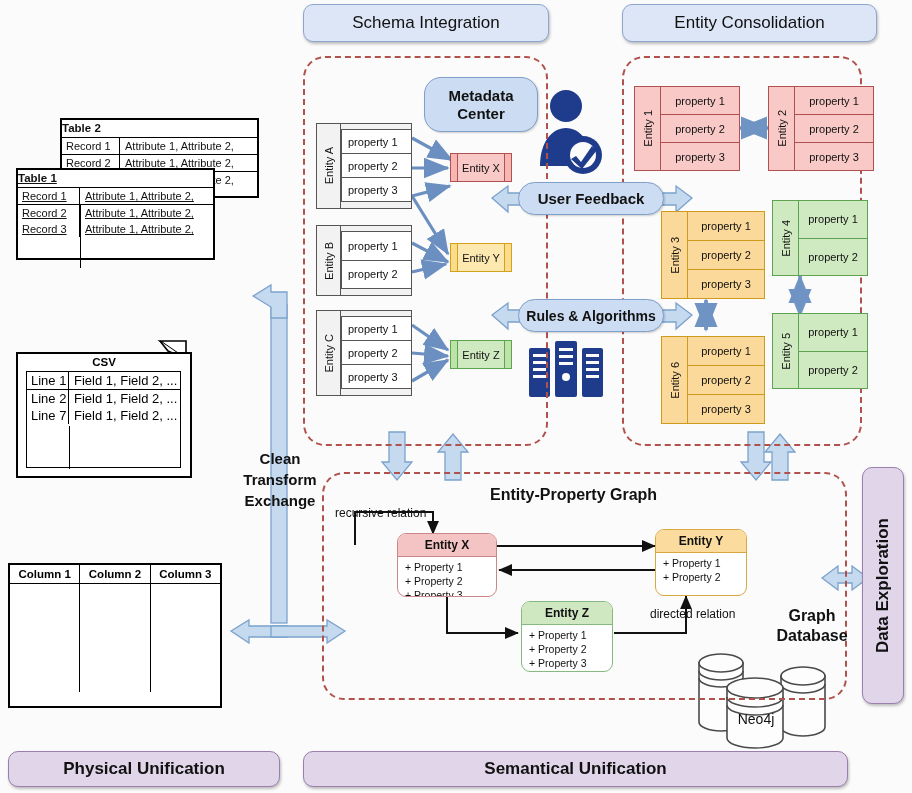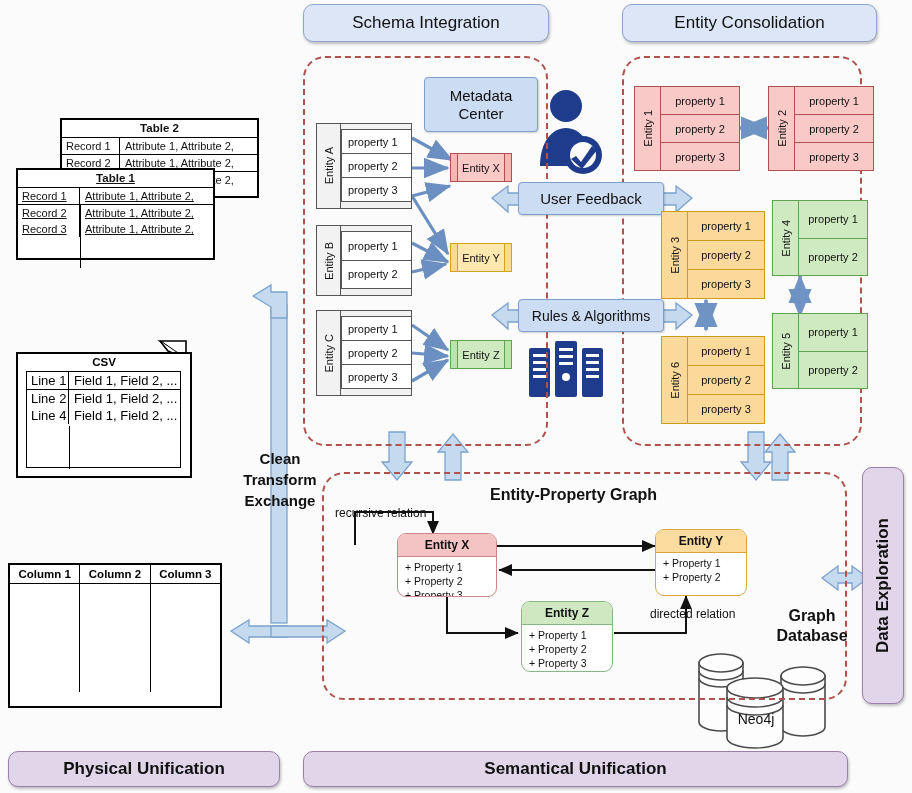--- a/index.html
+++ b/index.html
@@ -39,21 +39,21 @@
 
   
   .dtable {
     position:absolute;
     background:#fff;
     border:2px solid #000;
     font-size:11px;
     color:#111;
   }
   .dtable .thdr {
-    text-align:center; font-weight:bold; font-size:11.5px;
+    font-weight:bold; font-size:11.5px;
     border-bottom:1.6px solid #000; padding:2px 0 3px 0;
   }
   .dtable .drow { display:flex; border-bottom:1px solid #000; }
   .dtable .drow:last-child { border-bottom:none; }
   .dtable .dc1 { border-right:1.4px solid #000; padding:2px 4px; white-space:nowrap; }
   .dtable .dc2 { padding:2px 5px; white-space:nowrap; overflow:hidden; }
 
   
   .csvbox { position:absolute; background:#fff; border:2px solid #000; }
   .csvbox .csvttl { text-align:center; font-weight:bold; font-size:11.5px; padding-top:2px; }
@@ -136,23 +136,24 @@
   .uml.x { border-color:#cc8888; }
   .uml.x .hd { background:#f4c3c3; border-color:#cc8888; }
   .uml.y { border-color:#d8a740; }
   .uml.y .hd { background:#fbdc9e; border-color:#d8a740; }
   .uml.z { border-color:#86b97f; }
   .uml.z .hd { background:#cfe8c2; border-color:#86b97f; }
 
   
   .callout {
     position:absolute; background:#ccdcf2; border:1.3px solid #7fa0cb;
-    border-radius:4px; display:flex; align-items:center; justify-content:center;
+    border-radius:17px; display:flex; align-items:center; justify-content:center;
     font-size:14px; color:#111; text-align:center; line-height:18px;
     box-shadow:1px 1px 2px rgba(0,0,0,.18);
+    font-weight:bold;
   }
 
   .txt { position:absolute; color:#111; }
   .bold { font-weight:bold; }
 
   svg.lay { position:absolute; left:0; top:0; width:912px; height:793px; pointer-events:none; }
 </style>
 </head>
 <body>
 
@@ -354,21 +355,21 @@
   <div class="csvinner" style="left:26px; top:371px; width:155px; height:97px;">
     <div class="drow">
       <div class="dc1" style="width:42px;">Line 1</div>
       <div class="dc2">Field 1, Field 2, ...</div>
     </div>
     <div class="drow" style="border-bottom:none;">
       <div class="dc1" style="width:42px;">Line 2</div>
       <div class="dc2">Field 1, Field 2, ...</div>
     </div>
     <div class="drow last">
-      <div class="dc1" style="width:42px;">Line 4</div>
+      <div class="dc1" style="width:42px;">Line 7</div>
       <div class="dc2">Field 1, Field 2, ...</div>
     </div>
     <div class="abs" style="left:42px; top:54px; width:1.3px; height:43px; background:#000;"></div>
   </div>
 
   <div class="nosql" style="left:8px; top:563px; width:214px; height:145px;">
     <div class="ncols">
       <div>Column 1</div>
       <div>Column 2</div>
       <div>Column 3</div>

